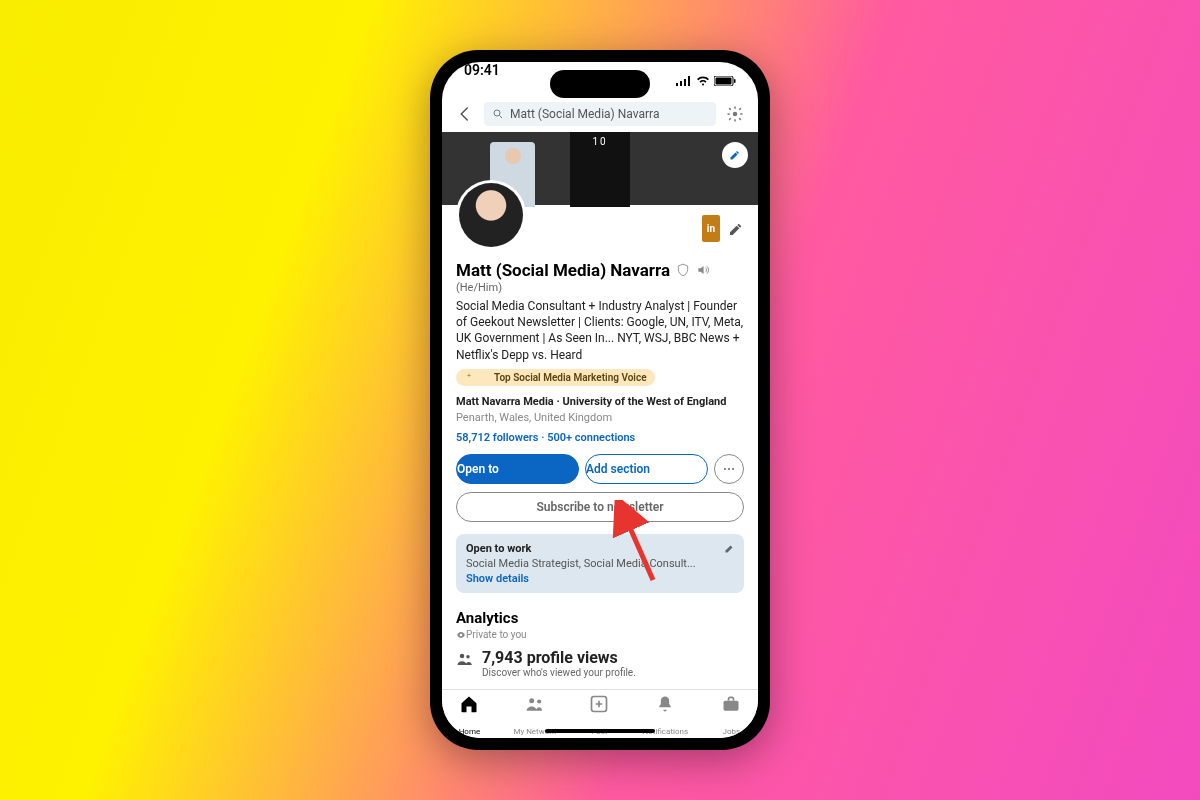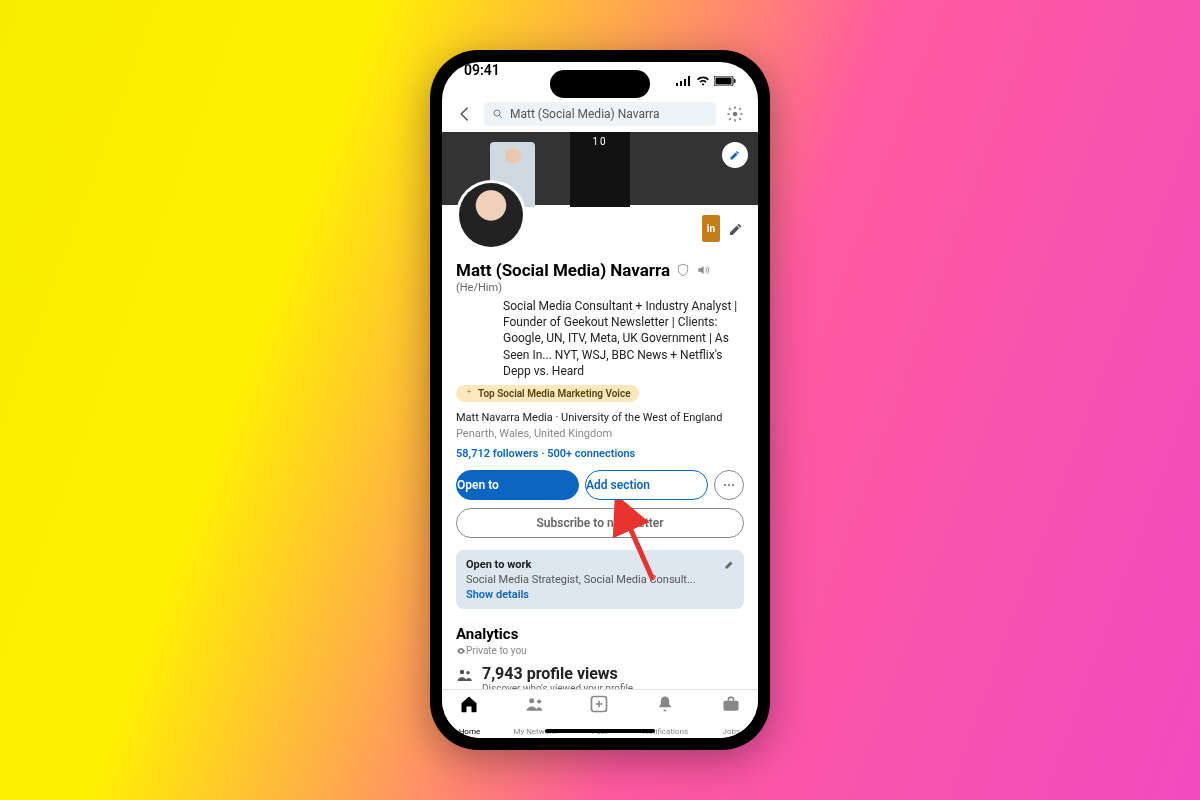--- a/index.html
+++ b/index.html
@@ -22,24 +22,24 @@
 .edit-cover{position:absolute;right:10px;top:10px;width:26px;height:26px;background:#fff;border-radius:50%;display:flex;align-items:center;justify-content:center;color:#0a66c2;}
 .avatar-wrap{position:absolute;left:14px;top:48px;width:70px;height:70px;border-radius:50%;background:#fff;padding:3px;}
 .avatar{width:100%;height:100%;border-radius:50%;background:radial-gradient(circle at 50% 35%,#f0d0b8 0 28%,#222 30% 100%);}
 .profile-body{padding:50px 14px 0;}
 .badge-row{display:flex;justify-content:flex-end;gap:8px;align-items:center;margin-top:-40px;margin-bottom:18px;}
 .li-badge{width:18px;height:27px;background:#c37d16;border-radius:2px;display:flex;align-items:center;justify-content:center;color:#fff;font-size:10px;font-weight:700;}
 .name-row{display:flex;align-items:center;gap:6px;flex-wrap:wrap;}
 .name{font-size:17px;font-weight:700;color:#000;}
 .shield,.speaker{color:#888;width:14px;height:14px;}
 .pronoun{font-size:11px;color:#666;margin-top:1px;}
-.headline{font-size:12px;color:#222;line-height:1.35;margin-top:4px;margin-left:47px;}
-.voice-badge{display:inline-flex;align-items:center;gap:4px;background:#fde7bd;border-radius:12px;padding:3px 8px;font-size:10px;color:#5a4410;font-weight:600;margin-top:6px;}
+.headline{font-size:12px;color:#222;line-height:1.35;margin-top:4px;}
+.voice-badge{display:inline-flex;align-items:center;gap:20px;background:#fde7bd;border-radius:12px;padding:3px 8px;font-size:10px;color:#5a4410;font-weight:600;margin-top:6px;}
 .meta{font-size:11px;margin-top:8px;line-height:1.4;}
-.meta .primary{color:#222;font-weight:400;}
+.meta .primary{color:#222;font-weight:700;}
 .meta .secondary{color:#888;}
 .stats{font-size:11px;color:#0a66c2;font-weight:600;margin-top:6px;}
 .action-row{display:flex;gap:6px;margin-top:10px;align-items:center;}
 .btn{flex:1;border-radius:18px;font-size:12px;font-weight:600;padding:7px 0;text-align:left;border:1px solid;}
 .btn-primary{background:#0a66c2;color:#fff;border-color:#0a66c2;}
 .btn-outline{background:#fff;color:#0a66c2;border-color:#0a66c2;}
 .btn-more{width:30px;height:30px;border-radius:50%;border:1px solid #888;display:flex;align-items:center;justify-content:center;color:#666;flex:none;}
 .btn-subscribe{display:block;border:1px solid #888;border-radius:18px;font-size:12px;font-weight:600;color:#666;text-align:center;padding:7px 0;margin-top:8px;}
 .open-card{background:#dde7f0;border-radius:8px;padding:8px 10px;margin-top:12px;font-size:11px;position:relative;}
 .open-card .card-title{font-weight:700;color:#222;}

